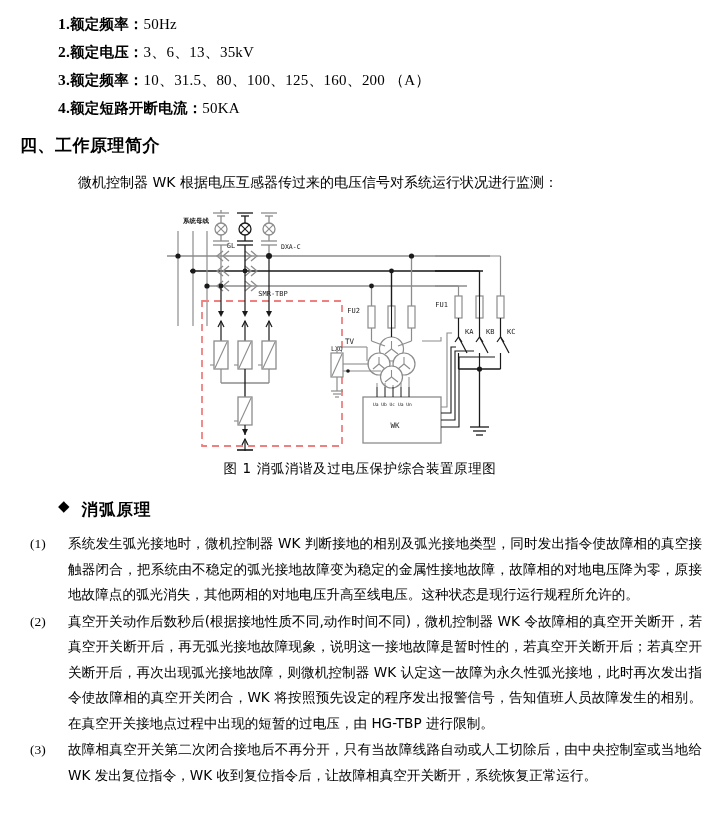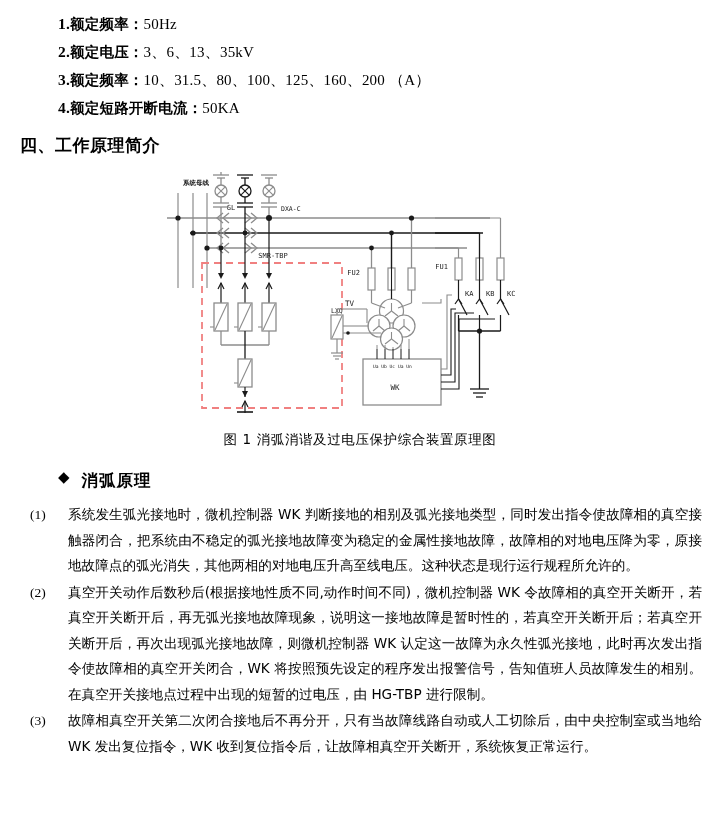--- a/index.html
+++ b/index.html
@@ -77,21 +77,21 @@
     position: relative;
   }
   .figure-svg {
     display: block;
     margin: 0 auto;
   }
   .figure-caption {
     text-align: center;
     font-family: "DejaVu Sans", sans-serif;
     font-size: 13.5px;
-    margin-top: 18px;
+    margin-top: 9px;
     letter-spacing: 0.6px;
   }
 
   
   .sub-heading {
     display: flex;
     align-items: center;
     padding-left: 58px;
     margin-top: 14px;
     gap: 12px;
@@ -154,20 +154,21 @@
     <li class="spec-item">
       <span class="spec-num">3.</span><span class="spec-label">额定频率：</span><span class="spec-value">10、31.5、80、100、125、160、200 （A）</span>
     </li>
     <li class="spec-item">
       <span class="spec-num">4.</span><span class="spec-label">额定短路开断电流：</span><span class="spec-value">50KA</span>
     </li>
   </ul>
 
   <div class="section-heading">四、工作原理简介</div>
 
+  <div class="intro-para">微机控制器 WK 根据电压互感器传过来的电压信号对系统运行状况进行监测：</div>
 
   <div class="figure-wrap">
     <svg class="figure-svg" width="430" height="250" viewBox="0 0 430 250">
       <g fill="none" stroke-linecap="butt">
 
         <line x1="22" y1="55" x2="345" y2="55" stroke="#8c8c8c" stroke-width="1.4"></line>
         <line x1="45" y1="70" x2="338" y2="70" stroke="#1a1a1a" stroke-width="1.6"></line>
         <line x1="60" y1="85" x2="322" y2="85" stroke="#8c8c8c" stroke-width="1.4"></line>
 
         <line x1="33" y1="30" x2="33" y2="125" stroke="#8c8c8c" stroke-width="1.2"></line>

